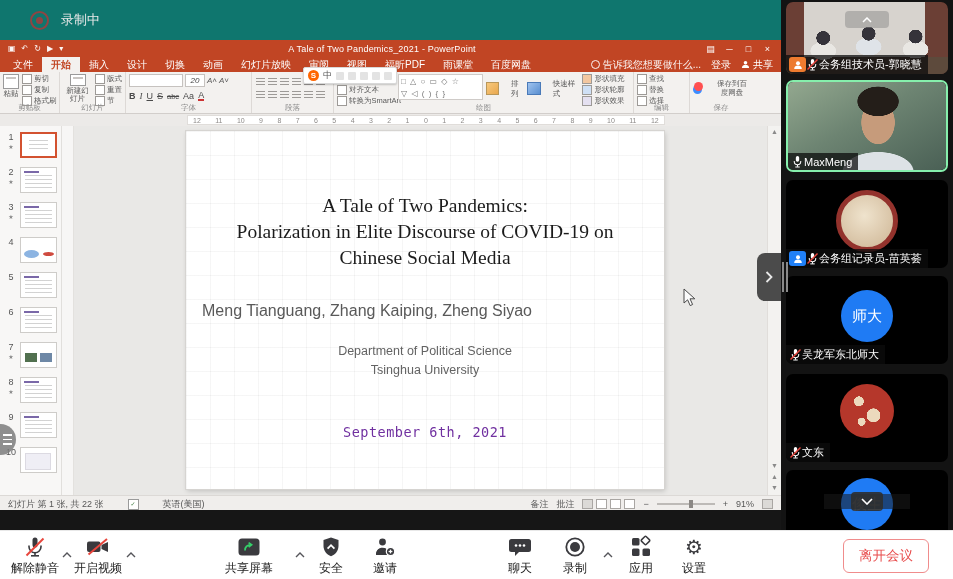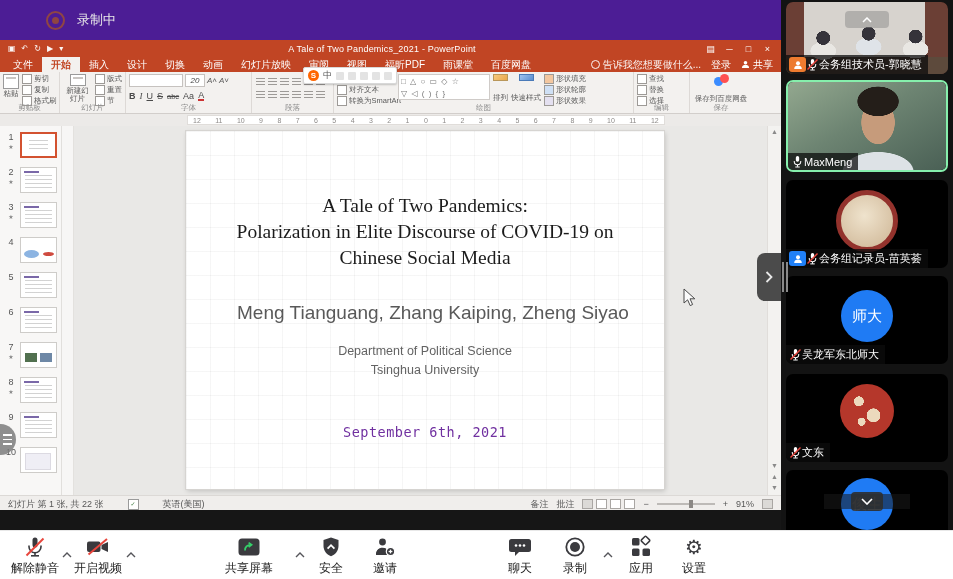--- a/index.html
+++ b/index.html
@@ -1,21 +1,21 @@
 <!DOCTYPE html>
 <html><head>
 <meta charset="utf-8">
 <style>
   html,body{margin:0;padding:0;background:#000;}
   .app{position:relative;width:953px;height:579px;overflow:hidden;background:#141414;
        font-family:"Liberation Sans","DejaVu Sans",sans-serif;-webkit-font-smoothing:antialiased;}
 
   
-  .topbar{position:absolute;left:0;top:0;width:781px;height:40px;background:#4c1d95;
-          display:flex;align-items:center;padding-left:46px;box-sizing:border-box;gap:12px;z-index:2;}
+  .topbar{position:absolute;left:0;top:0;width:781px;height:40px;background:#0f766e;
+          display:flex;align-items:center;padding-left:30px;box-sizing:border-box;gap:12px;z-index:2;}
   .rec-dot{width:15px;height:15px;border-radius:50%;border:2.5px solid #8f4543;display:flex;align-items:center;justify-content:center;}
   .rec-dot i{width:7px;height:7px;border-radius:50%;background:#8f4543;}
   .rec-label{color:#e9e9e9;font-size:13px;}
 
   
   .ppt{position:absolute;left:0;top:40px;width:781px;height:470px;background:#f3f1ef;z-index:2;}
   .ppt-titlebar{height:17px;background:#c14524;display:flex;align-items:center;color:#fff;font-size:9px;padding:0 4px;}
   .qat{display:flex;gap:6px;margin-left:4px;font-size:8px;opacity:.95;}
   .ppt-title{margin:0 auto;font-size:9px;letter-spacing:.2px;}
   .win-controls{display:flex;}
@@ -45,21 +45,21 @@
   .fbtns .u{text-decoration:underline;}
   .fbtns .s{text-decoration:line-through;}
   .fbtns .abc{text-decoration:line-through;font-size:7.5px;}
   .fbtns .acolor{border-bottom:2px solid #c33;line-height:8px;}
   .pgrid{display:grid;grid-template-columns:repeat(6,11px);grid-auto-rows:12px;gap:1px;align-items:center;justify-items:center;}
   .picon{width:9px;height:8px;background:
       repeating-linear-gradient(#9d9a97 0 1px,transparent 1px 3px);}
   .shape-gal{width:92px;height:26px;border:1px solid #cfcbc8;background:#fff;font-size:8px;color:#777;
              display:flex;flex-direction:column;justify-content:space-around;padding:0 2px;box-sizing:border-box;}
   .shape-gal div{display:flex;justify-content:space-between;letter-spacing:1px;}
-  .stack{display:flex;flex-direction:column;gap:12px;align-items:center;font-size:7.5px;}
+  .stack{display:flex;flex-direction:row;gap:12px;align-items:center;font-size:7.5px;}
   .stack .bicon2{width:13px;height:11px;border:1px solid #b9975a;background:linear-gradient(135deg,#f7c97e,#e9a84e);}
   .baidu{width:15px;height:13px;position:relative;}
   .baidu::before{content:"";position:absolute;left:0;top:3px;width:9px;height:9px;border-radius:50%;background:#3b8cff;}
   .baidu::after{content:"";position:absolute;right:0;top:0;width:9px;height:9px;border-radius:50%;background:#ff5050;}
   .sogou{position:absolute;left:303px;top:27px;height:15px;background:#fff;border:1px solid #d8d8d8;border-radius:2px;
          display:flex;align-items:center;gap:4px;padding:0 4px;z-index:6;font-size:9px;color:#555;box-shadow:0 1px 2px rgba(0,0,0,.2);}
   .slogo{width:11px;height:11px;border-radius:50%;background:#f60;color:#fff;font-size:8px;font-weight:bold;
          display:flex;align-items:center;justify-content:center;}
   .sq{width:8px;height:8px;background:#e3e3e3;border-radius:1px;}
 
@@ -91,21 +91,21 @@
       background:linear-gradient(#eceaf3,#eceaf3);outline:1px solid #d4d2dc;}
   .editor{flex:1;position:relative;}
   .vruler{position:absolute;left:0;top:0;bottom:0;width:11px;background:#f7f6f5;border-right:1px solid #e3e1de;}
   .slide{position:absolute;left:124px;top:5px;width:478px;height:358px;background:#fff;
          box-shadow:0 0 0 1px #d6d4d1,1px 2px 5px rgba(0,0,0,.18);
          background-image:linear-gradient(rgba(180,180,180,.12) 1px,transparent 1px),
                           linear-gradient(90deg,rgba(180,180,180,.12) 1px,transparent 1px);
          background-size:24px 24px;}
   .s-title{position:absolute;top:62px;left:29px;width:420px;text-align:center;
            font-family:"Liberation Serif","DejaVu Serif",serif;font-size:19.5px;color:#1b1b1b;line-height:1.34;}
-  .s-authors{position:absolute;top:171px;left:8px;width:100%;text-align:center;font-size:19px;color:#595959;}
+  .s-authors{position:absolute;top:171px;left:16px;width:100%;text-align:left;font-size:16px;color:#595959;}
   .s-dept{position:absolute;top:211px;left:0;width:100%;text-align:center;font-size:12.5px;color:#636363;line-height:1.55;}
   .s-date{position:absolute;top:293px;left:0;width:100%;text-align:center;
           font-family:"DejaVu Sans Mono",monospace;font-size:13.5px;color:#7030A0;letter-spacing:.5px;}
   .vscroll{position:absolute;right:0;top:0;bottom:0;width:13px;background:#f3f2f0;border-left:1px solid #e0ddda;
            display:flex;flex-direction:column;align-items:center;font-size:7px;color:#8a8a8a;}
   .vscroll .dn{margin-top:auto;display:flex;flex-direction:column;gap:4px;margin-bottom:4px;align-items:center;}
 
   
   .statusbar{height:16px;background:#f0eeec;border-top:1px solid #dcd9d6;display:flex;align-items:center;
              font-size:9px;color:#565656;padding:0 8px;gap:24px;}
@@ -784,20 +784,21 @@
       <span>应用</span>
     </div>
 
     <div class="titem" style="left:694px;">
       <span class="ticon" style="font-size:20px;color:#3a3a3e;line-height:24px;">
         <span>⚙</span>
       </span>
       <span>设置</span>
     </div>
 
+    <div class="leave-btn">离开会议</div>
   </div>
 
   <div class="cursor">
     <svg width="13" height="19" viewBox="0 0 13 19">
         <path d="M1,1 L1,15 L4.6,11.8 L7.2,17.6 L9.6,16.5 L7,10.8 L11.8,10.8 Z" fill="#fbfbfb" stroke="#4a4a4a" stroke-width="1"></path>
       </svg>
   </div>
 
 </div>
 

